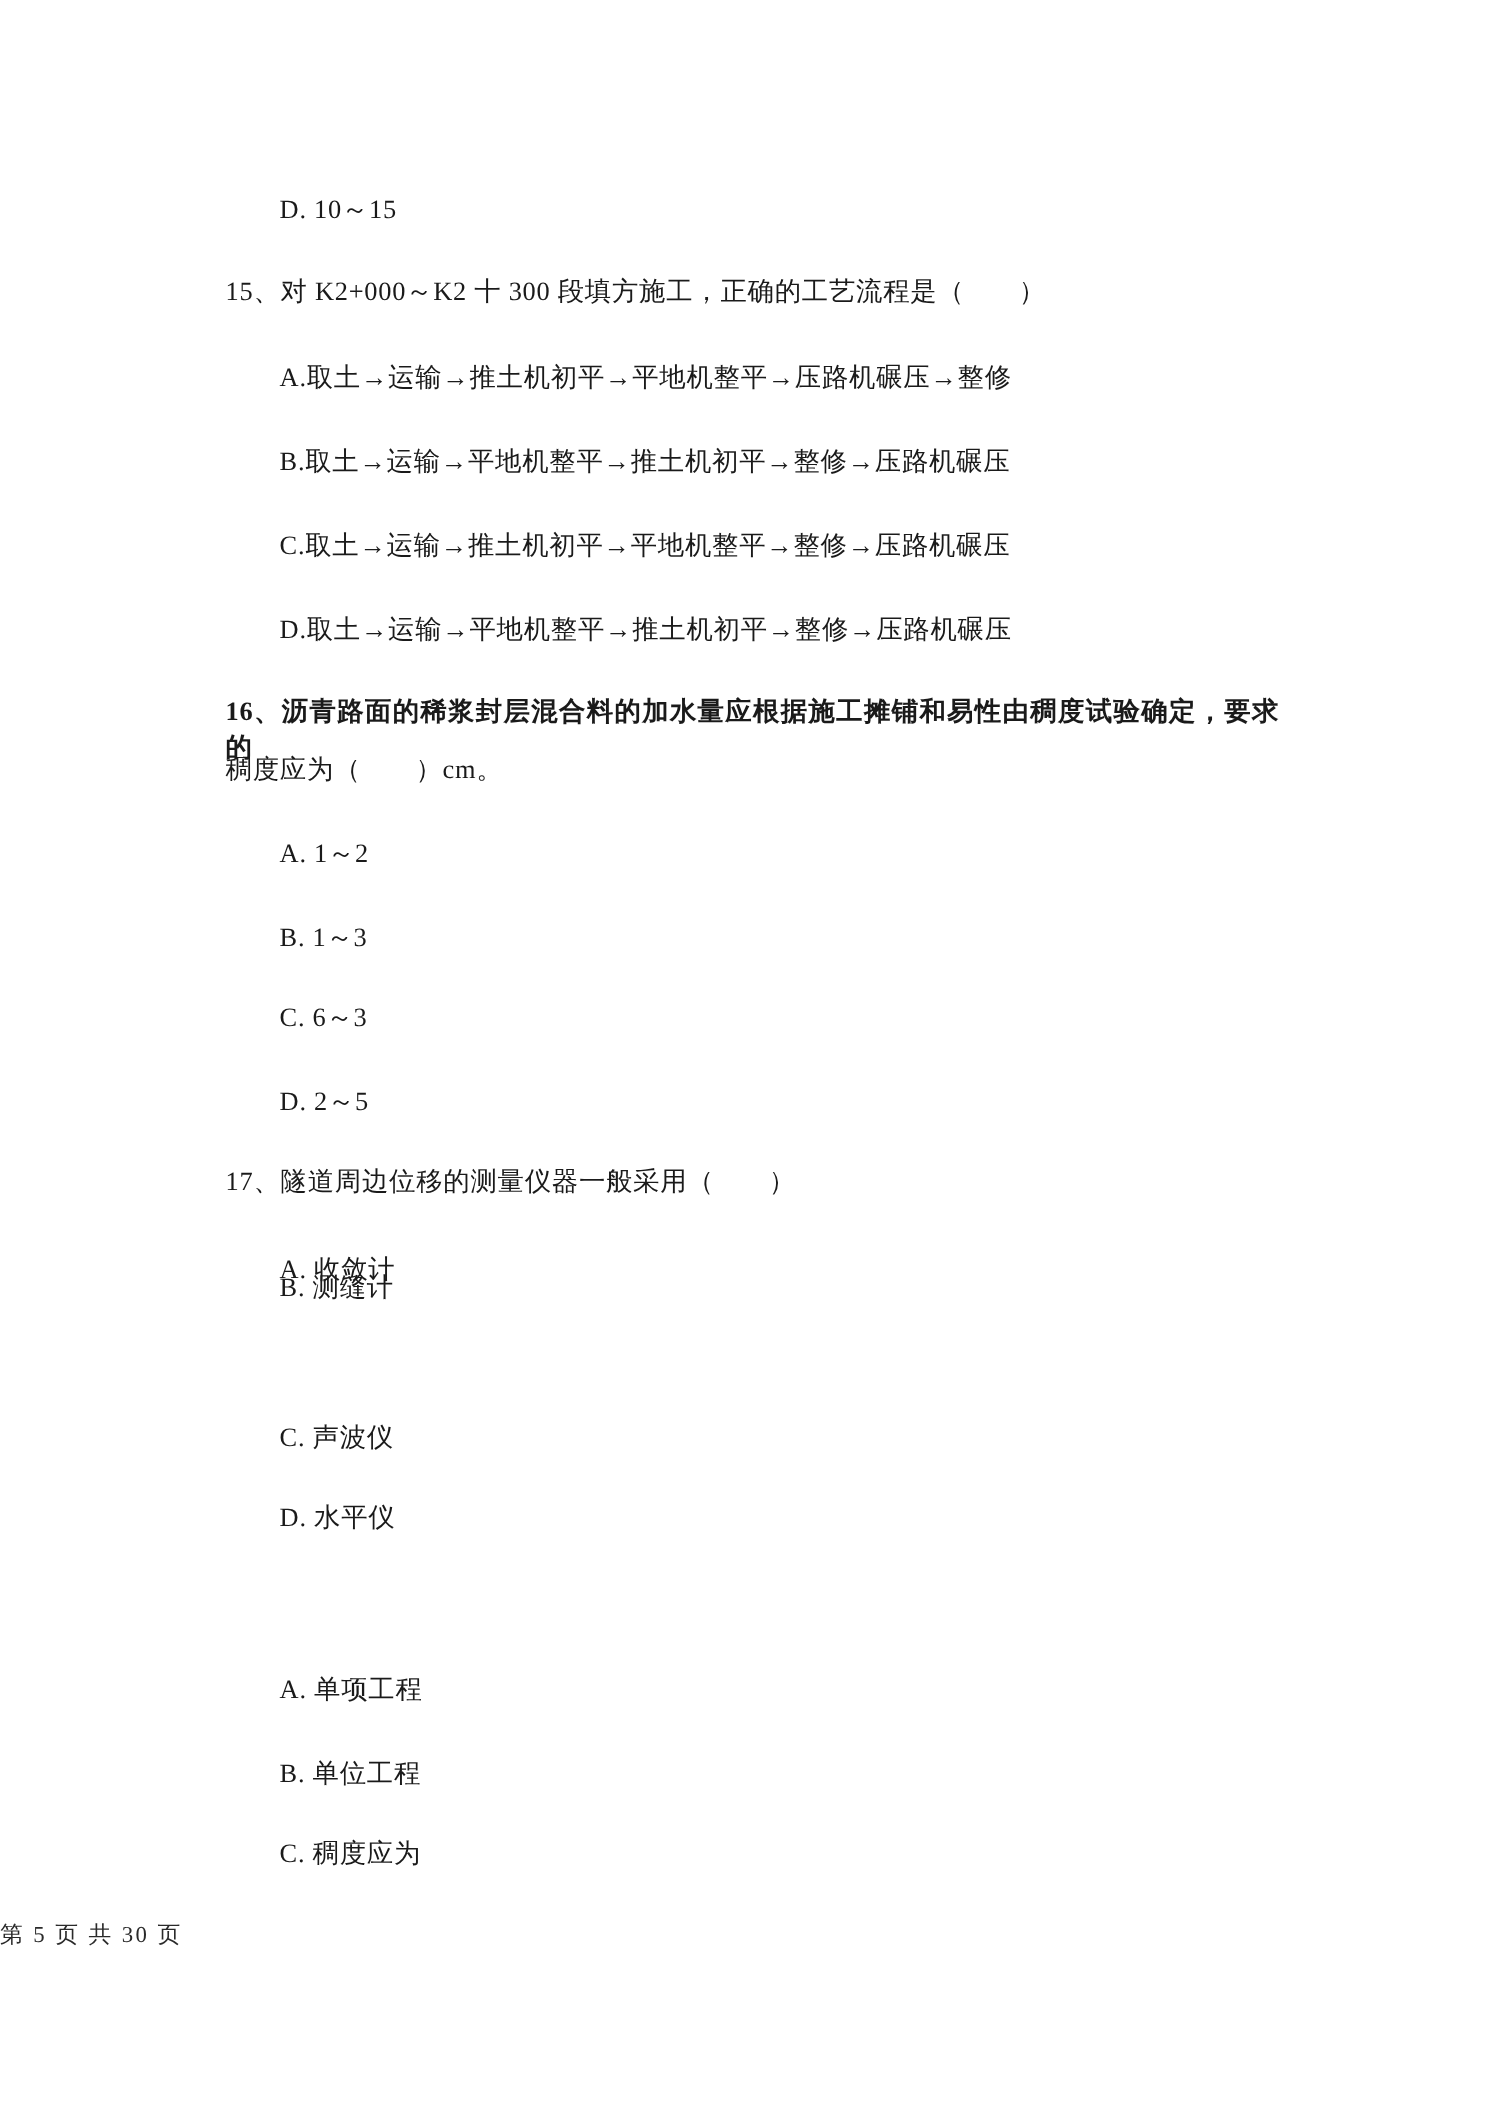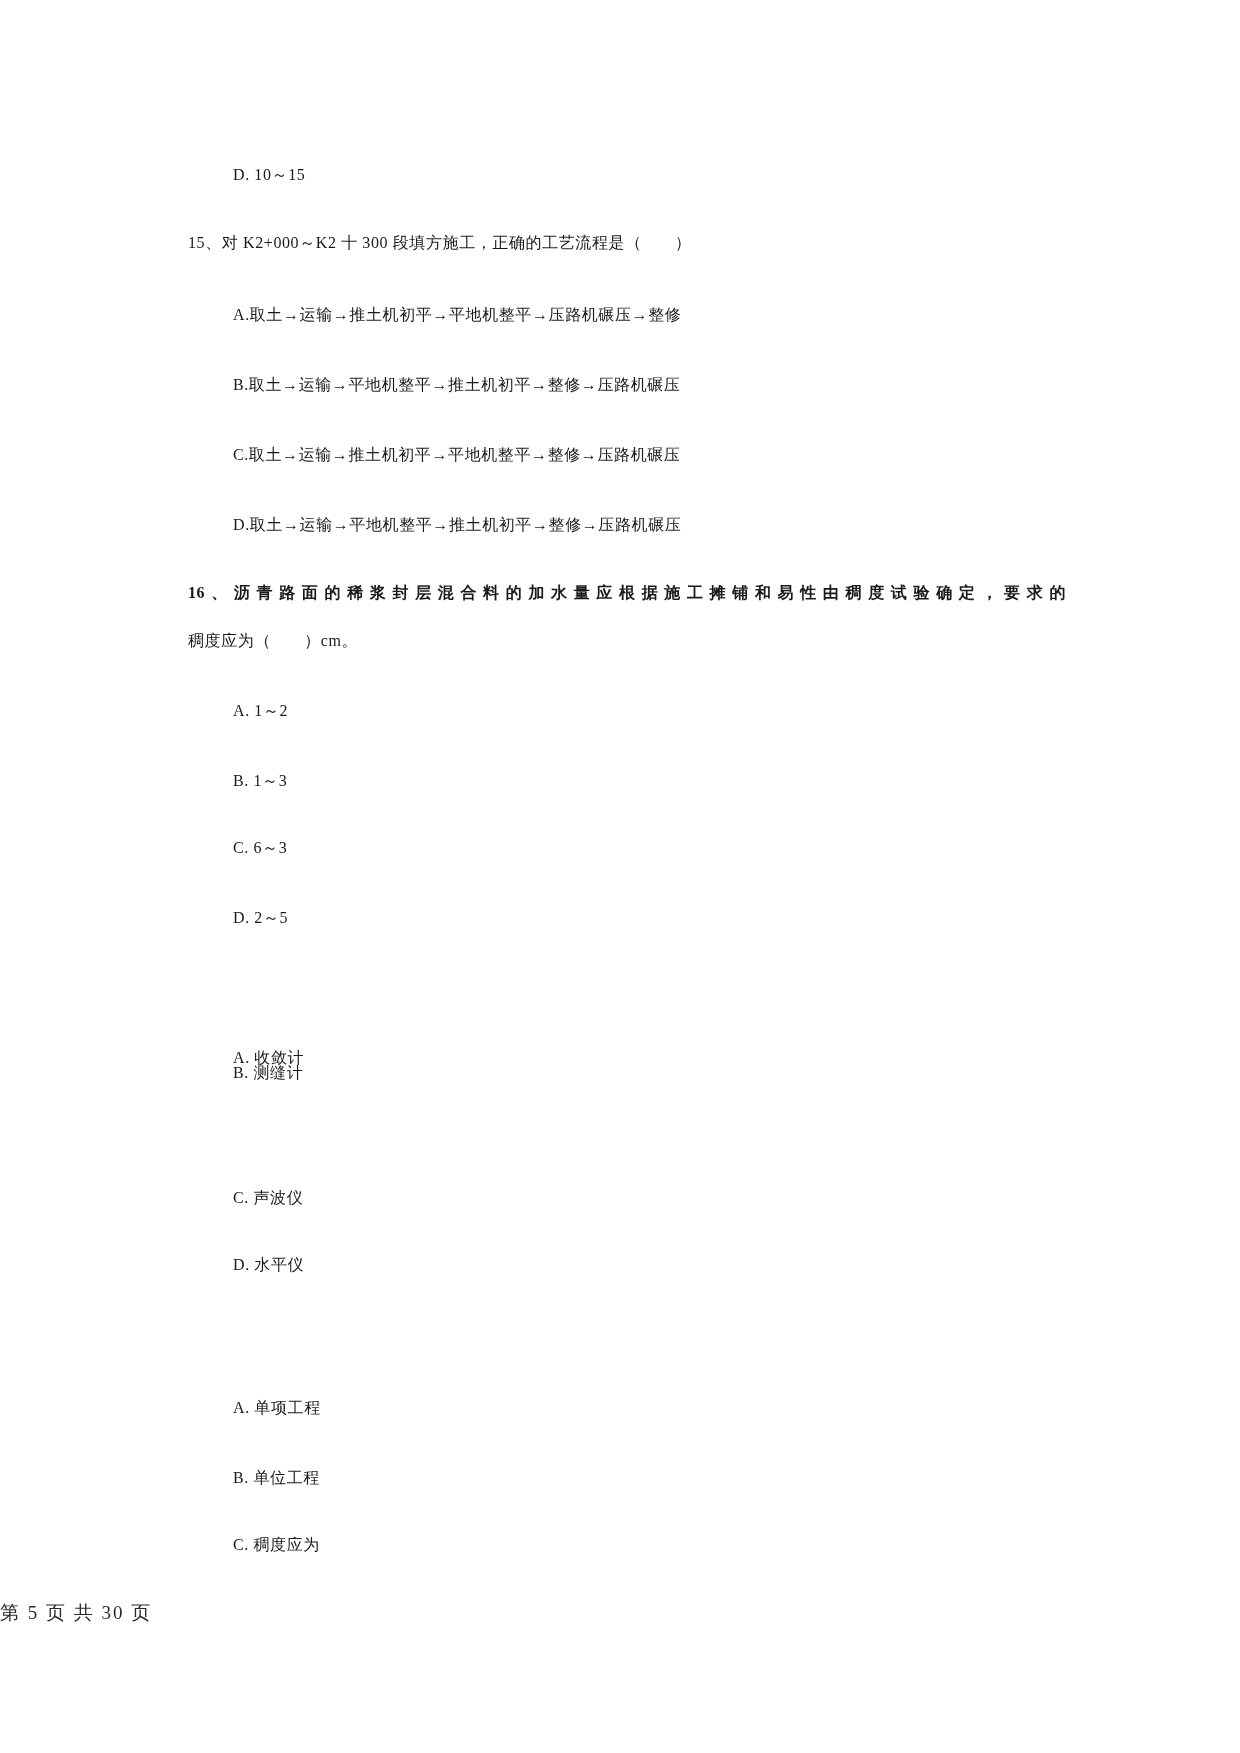--- a/index.html
+++ b/index.html
@@ -12,21 +12,21 @@
     width: 1240px;
     height: 1753px;
     background: #ffffff;
     overflow: hidden;
     font-family: "Liberation Serif", "DejaVu Serif", serif;
     color: #1a1a1a;
   }
   .line {
     position: absolute;
     left: 188px;
-    font-size: 16px;
+    font-size: 22px;
     line-height: 30px;
     white-space: pre;
     letter-spacing: 0.6px;
   }
   .opt {
     left: 233px;
   }
   .fill {
     white-space: normal;
     width: 878px;
@@ -59,20 +59,21 @@
   <div class="line opt" style="top:440px">C.取土→运输→推土机初平→平地机整平→整修→压路机碾压</div>
   <div class="line opt" style="top:510px">D.取土→运输→平地机整平→推土机初平→整修→压路机碾压</div>
 
   <div class="line fill" style="top:578px">16、沥青路面的稀浆封层混合料的加水量应根据施工摊铺和易性由稠度试验确定，要求的</div>
   <div class="line" style="top:626px">稠度应为（　　）cm。</div>
   <div class="line opt" style="top:696px">A. 1～2</div>
   <div class="line opt" style="top:766px">B. 1～3</div>
   <div class="line opt" style="top:833px">C. 6～3</div>
   <div class="line opt" style="top:903px">D. 2～5</div>
 
+  <div class="line" style="top:970px">17、隧道周边位移的测量仪器一般采用（　　）</div>
   <div class="line opt" style="top:1043px">A. 收敛计</div>
   <div class="line opt" style="top:1058px">B. 测缝计</div>
   <div class="line opt" style="top:1183px">C. 声波仪</div>
   <div class="line opt" style="top:1250px">D. 水平仪</div>
 
   <div class="line opt" style="top:1393px">A. 单项工程</div>
   <div class="line opt" style="top:1463px">B. 单位工程</div>
   <div class="line opt" style="top:1530px">C. 稠度应为</div>
 
   <div class="footer">第 5 页 共 30 页</div>

